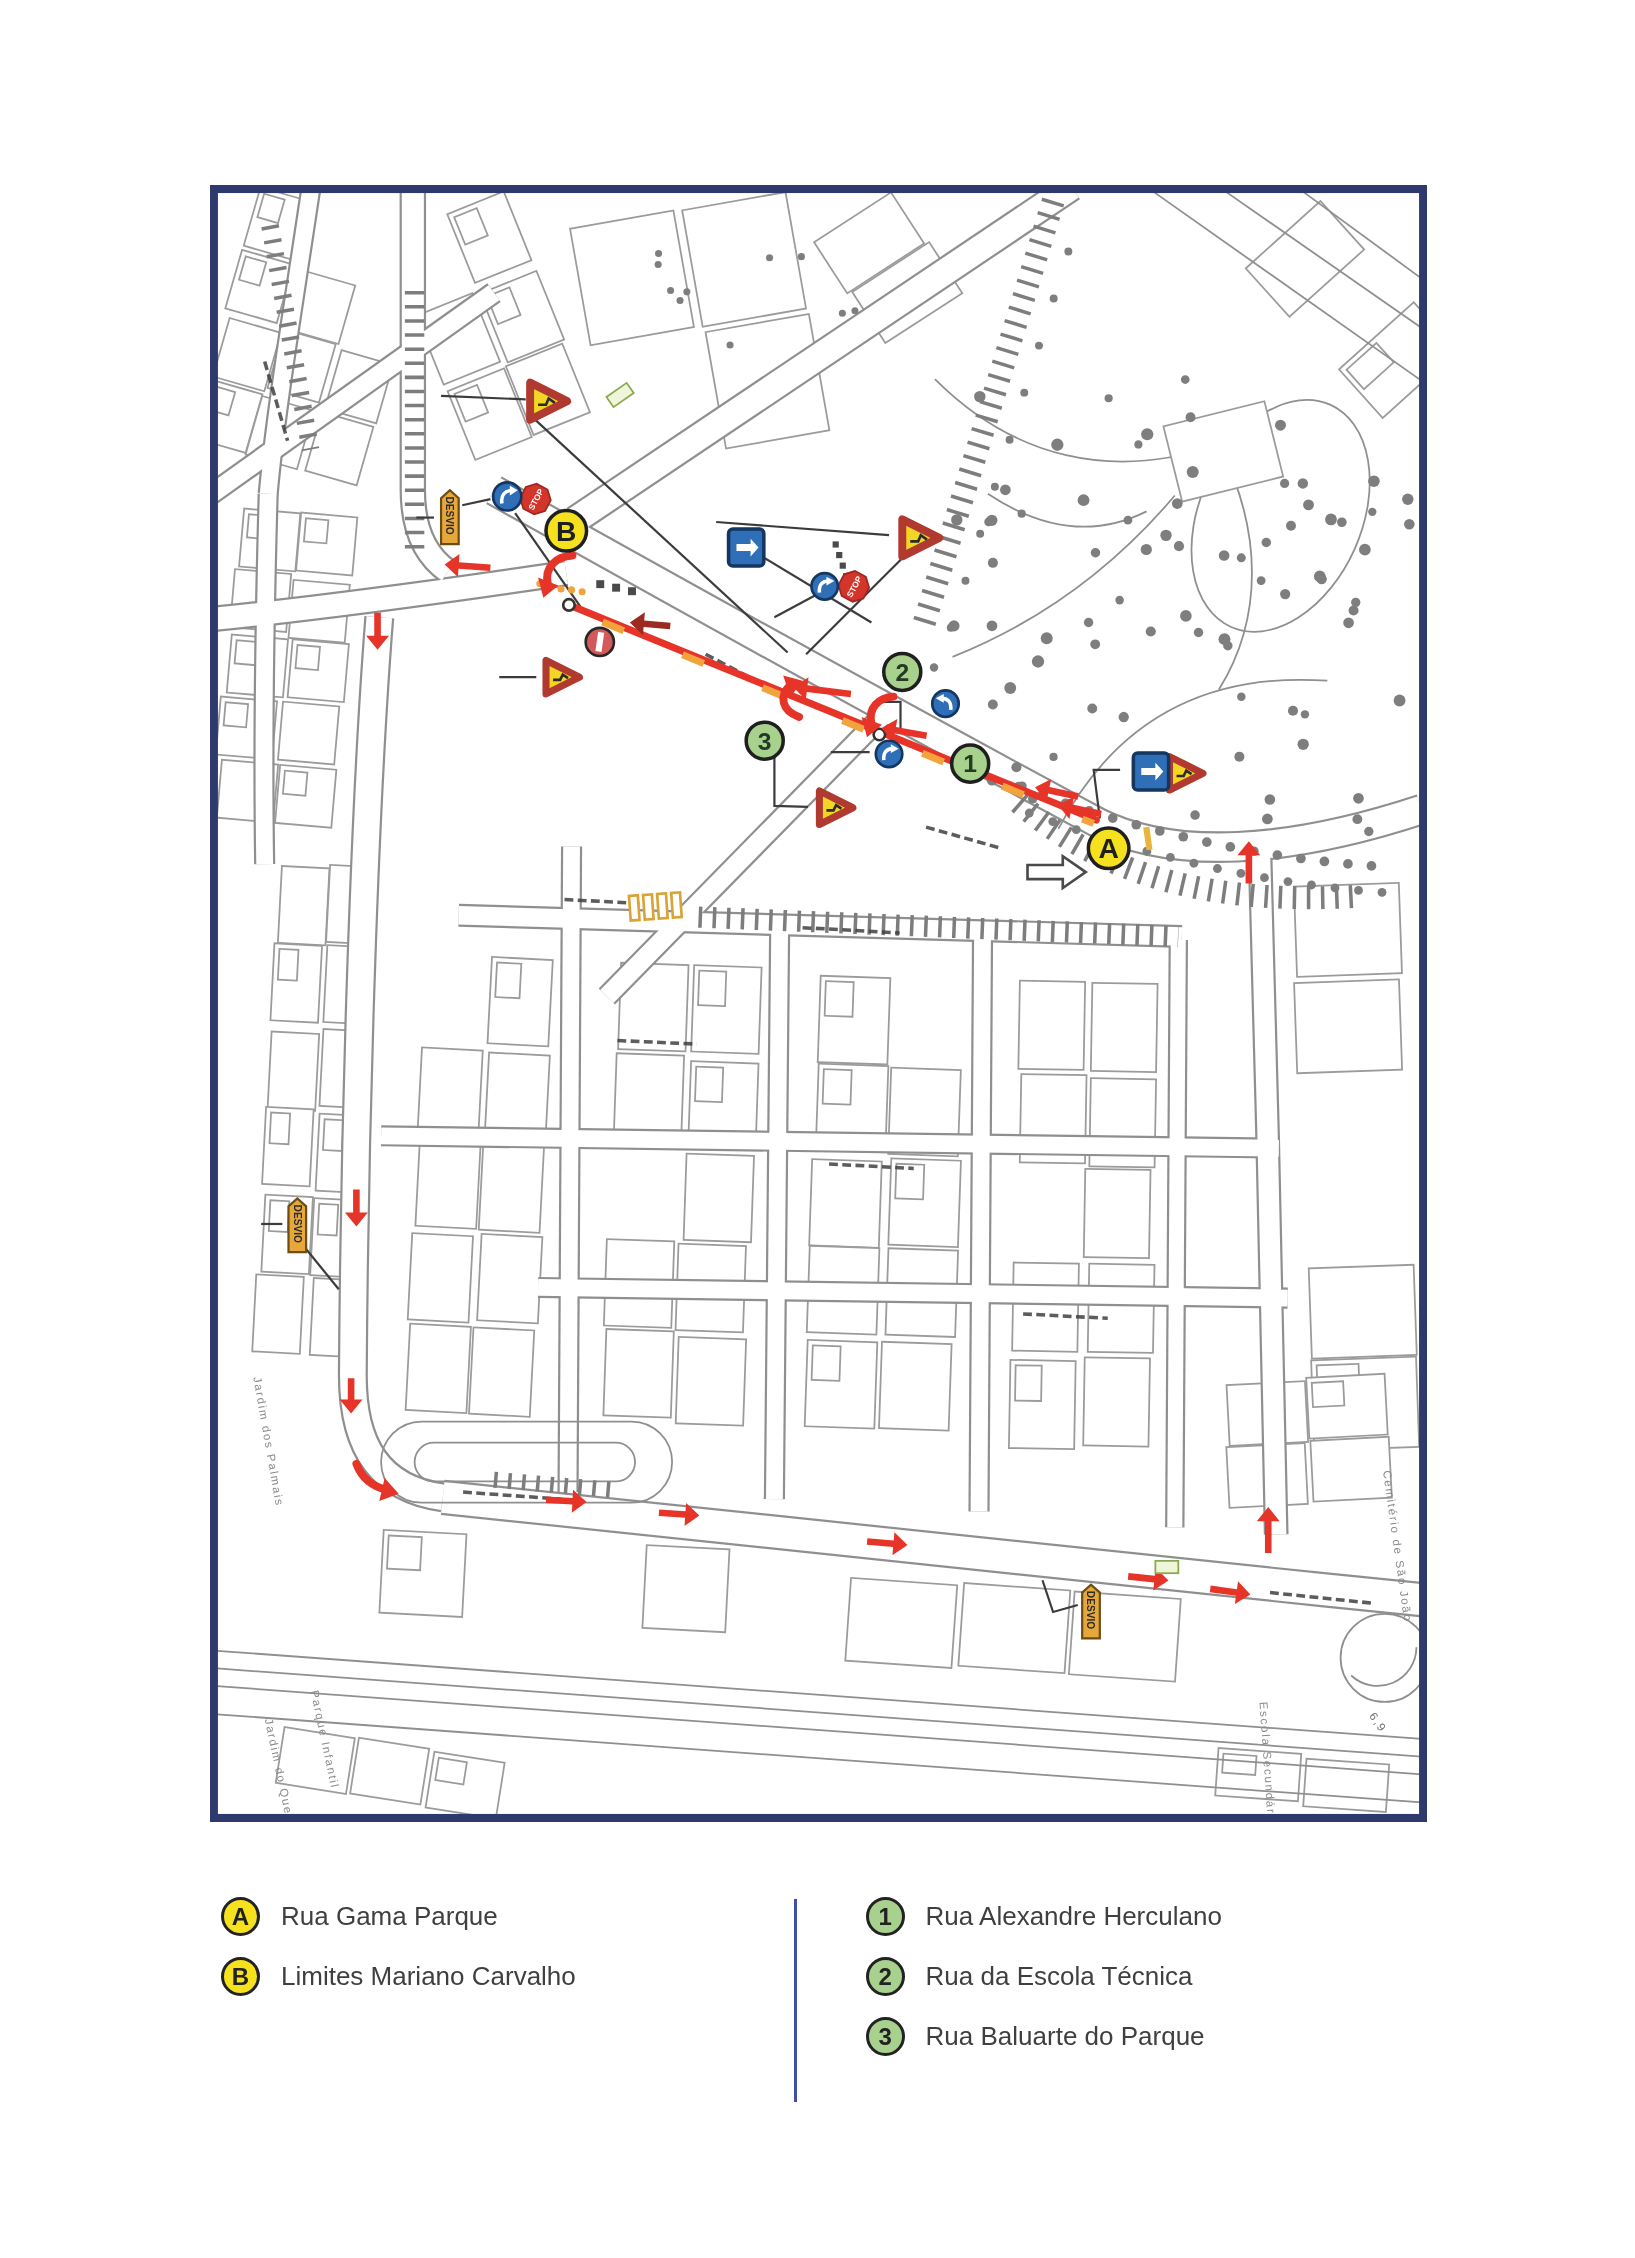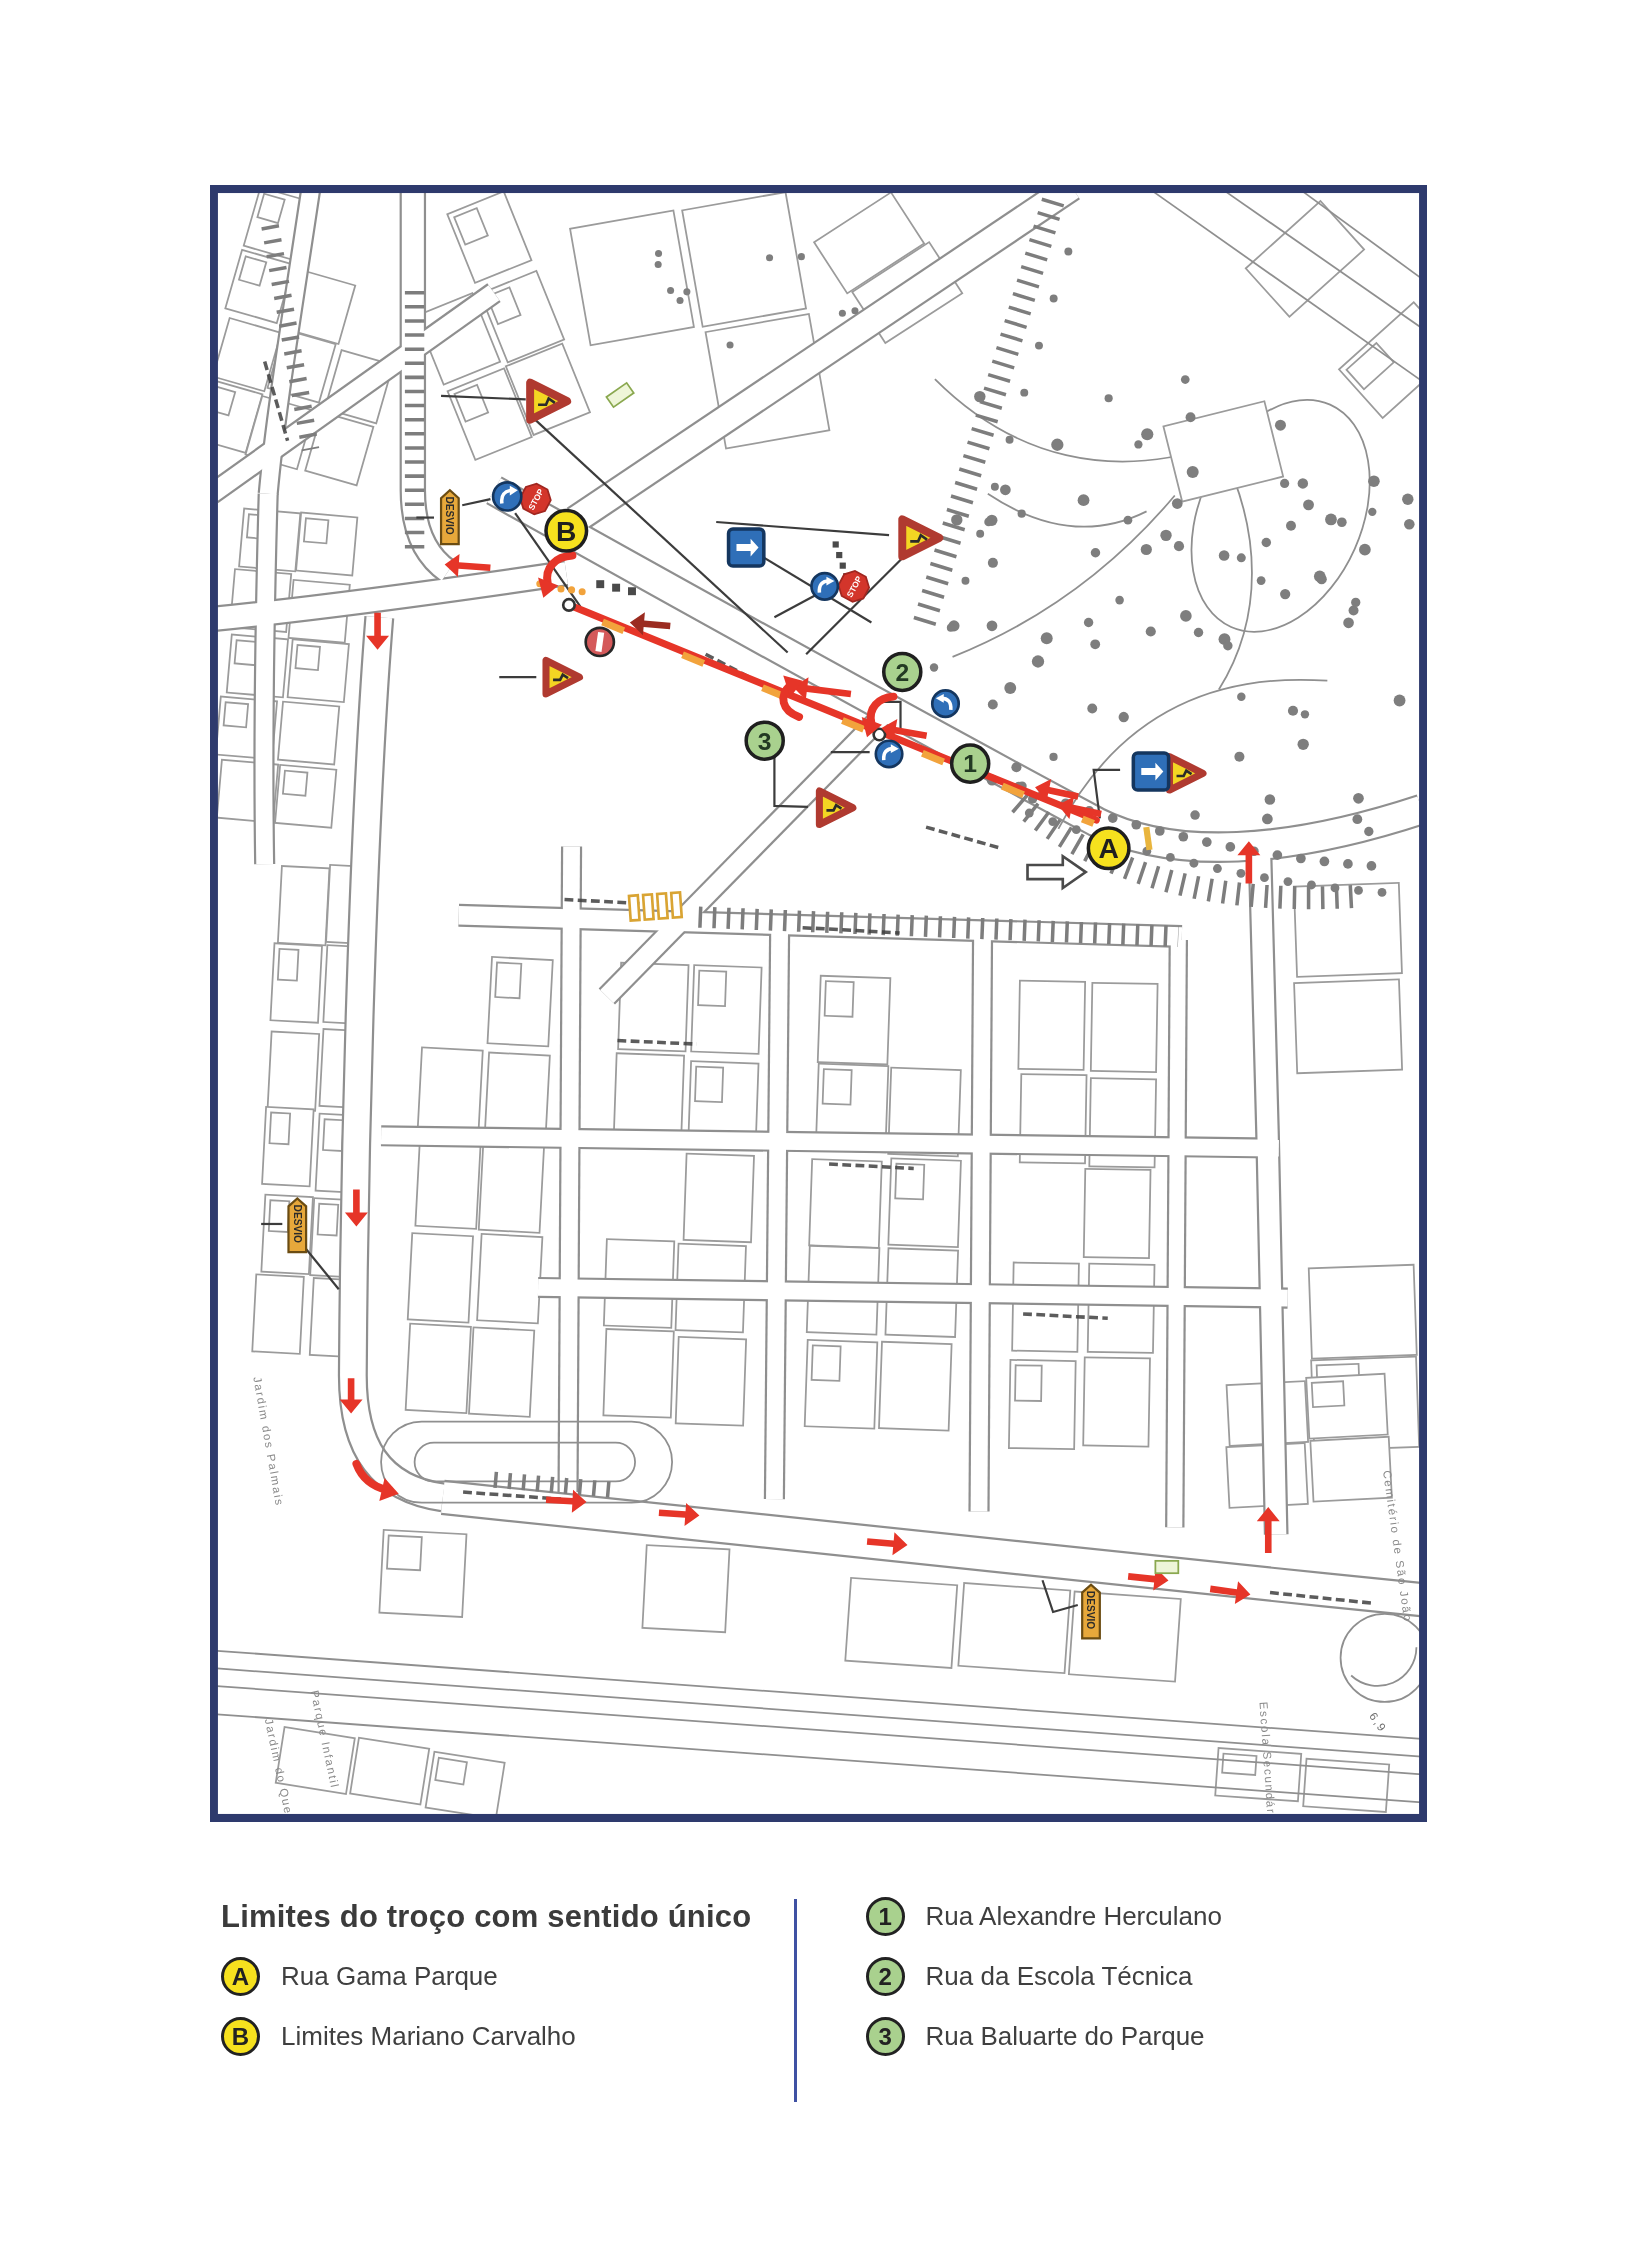--- a/index.html
+++ b/index.html
@@ -669,21 +669,20 @@
           <text y="11" class="marker-text" font-size="32" fill="#1f1f1f">A</text>
         </g>
   </g>
 
   <rect x="238" y="210" width="1380" height="1856" fill="none" stroke="#2e3a6d" stroke-width="18"></rect>
 </svg>
 </div>
 
 <div class="legend">
   <div class="legend-col left">
-    <div class="legend-title">Limites do troço com sentido único</div>
     <div class="legend-item">
       <span class="badge yellow">A</span>
       <span class="legend-label">Rua Gama Parque</span>
     </div>
     <div class="legend-item">
       <span class="badge yellow">B</span>
       <span class="legend-label">Limites Mariano Carvalho</span>
     </div>
   </div>
   <div class="legend-divider"></div>

